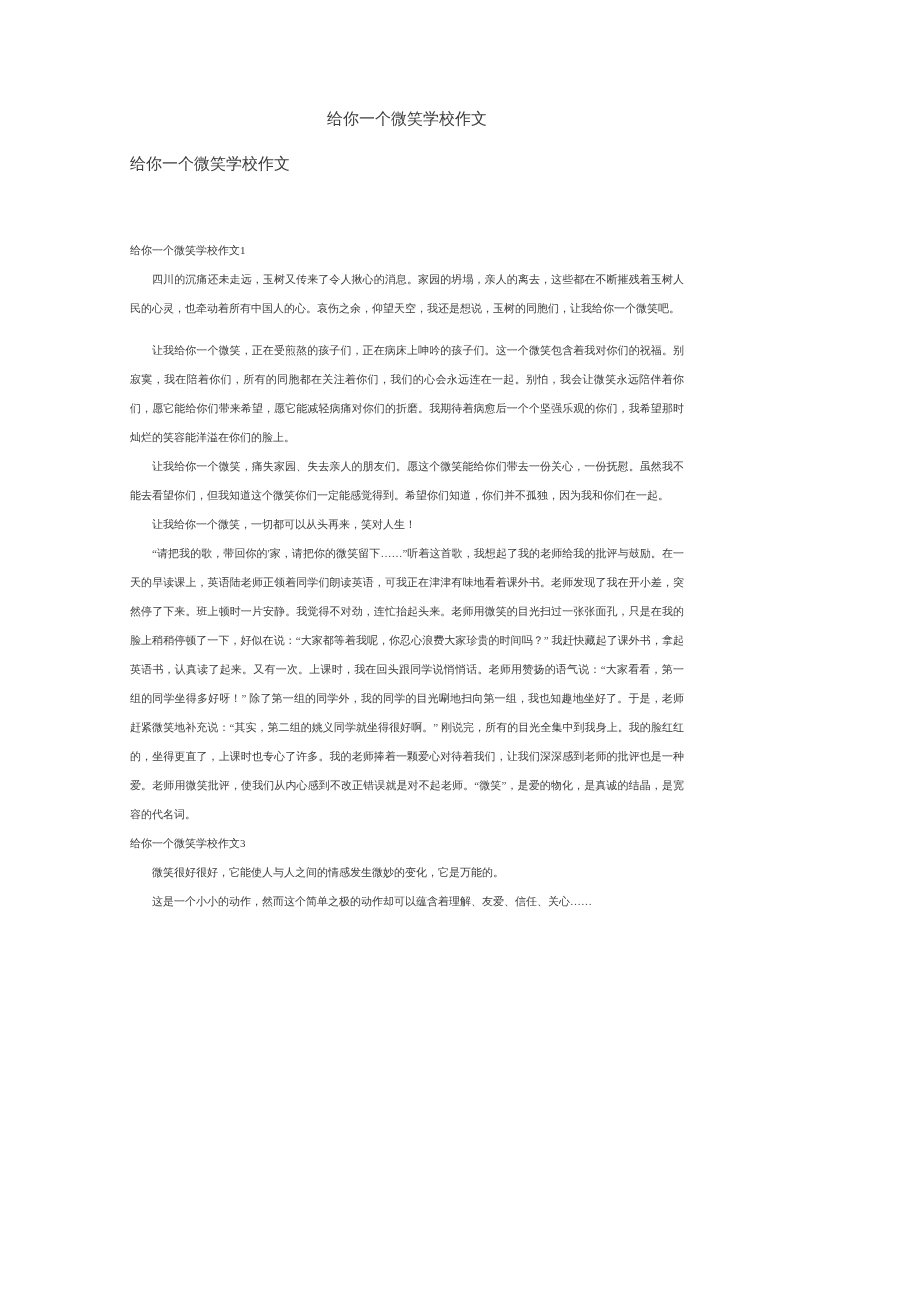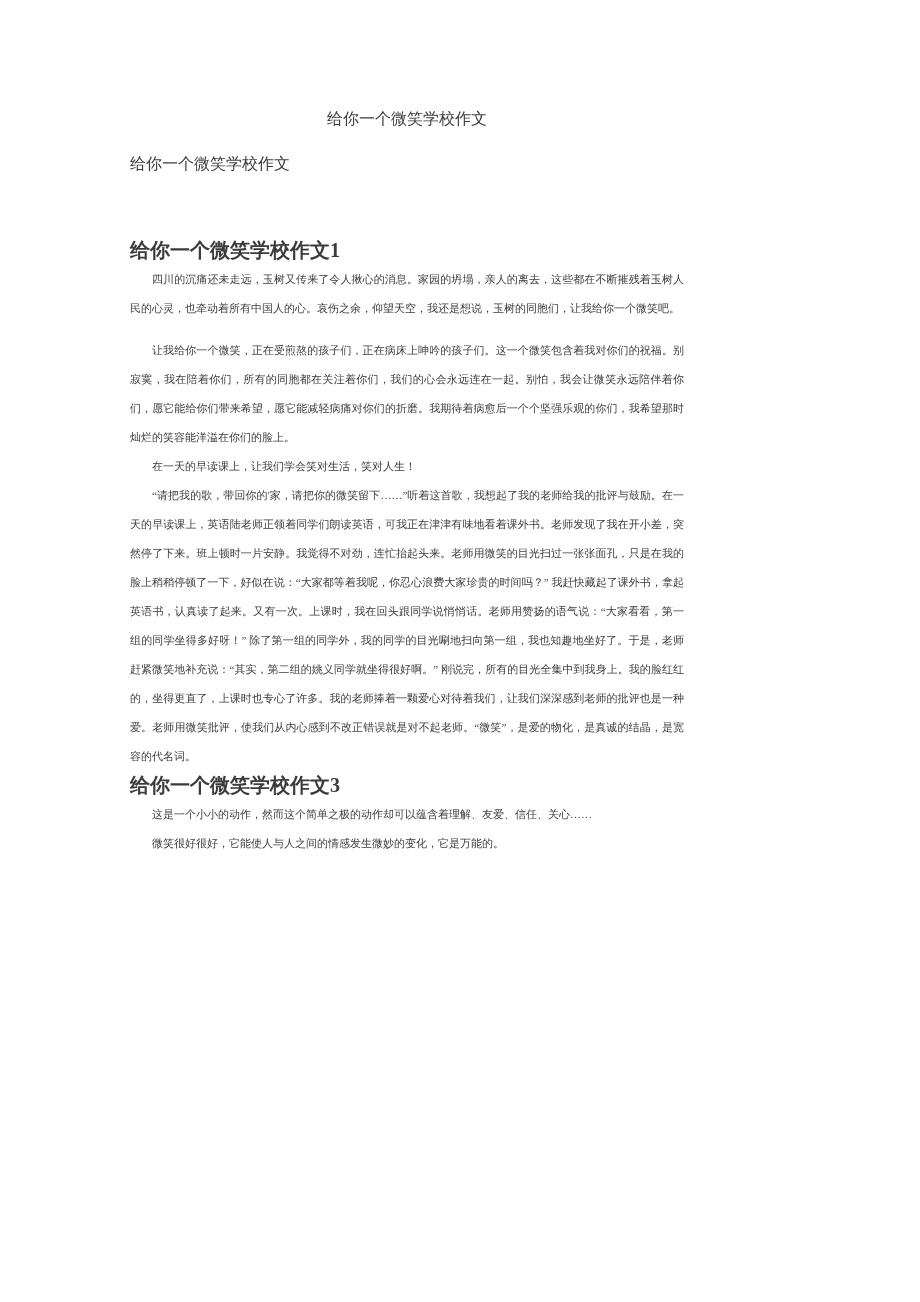--- a/index.html
+++ b/index.html
@@ -27,22 +27,22 @@
     line-height: 29px;
     text-align: center;
     margin: 0 0 16px 0;
   }
   .doc-subtitle {
     font-size: 16px;
     line-height: 29px;
     margin: 0 0 58px 0;
   }
   .section-heading {
-    font-size: 20px;
-    font-weight: bold;
+    font-size: 11px;
+    font-weight: normal;
     line-height: 29px;
     margin: 0;
   }
   p.body-para {
     font-size: 11px;
     line-height: 29px;
     margin: 0;
     text-indent: 2em;
     text-align: justify;
   }
@@ -59,26 +59,27 @@
 
   <p class="doc-subtitle">给你一个微笑学校作文</p>
 
   <h2 class="section-heading">给你一个微笑学校作文1</h2>
 
   <p class="body-para">四川的沉痛还未走远，玉树又传来了令人揪心的消息。家园的坍塌，亲人的离去，这些都在不断摧残着玉树人民的心灵，也牵动着所有中国人的心。哀伤之余，仰望天空，我还是想说，玉树的同胞们，让我给你一个微笑吧。</p>
 
   <p class="body-para gap-before">让我给你一个微笑，正在受煎熬的孩子们，正在病床上呻吟的孩子们。这一个微笑包含着我对你们的祝福。别寂寞，我在陪着你们，所有的同胞都在关注着你们，我们的心会永远连在一起。别怕，我会让微笑永远陪伴着你们，愿它能给你们带来希望，愿它能减轻病痛对你们的折磨。我期待着病愈后一个个坚强乐观的你们，我希望那时灿烂的笑容能洋溢在你们的脸上。</p>
 
 
+  <p class="body-para">让我给你一个微笑，痛失家园、失去亲人的朋友们。愿这个微笑能给你们带去一份关心，一份抚慰。虽然我不能去看望你们，但我知道这个微笑你们一定能感觉得到。希望你们知道，你们并不孤独，因为我和你们在一起。</p>
 
-  <p class="body-para">在一天的早读课上，让我们学会笑对生活，笑对人生！</p>
+  <p class="body-para">让我给你一个微笑，一切都可以从头再来，笑对人生！</p>
 
 
   <p class="body-para">“请把我的歌，带回你的'家，请把你的微笑留下……”听着这首歌，我想起了我的老师给我的批评与鼓励。在一天的早读课上，英语陆老师正领着同学们朗读英语，可我正在津津有味地看着课外书。老师发现了我在开小差，突然停了下来。班上顿时一片安静。我觉得不对劲，连忙抬起头来。老师用微笑的目光扫过一张张面孔，只是在我的脸上稍稍停顿了一下，好似在说：“大家都等着我呢，你忍心浪费大家珍贵的时间吗？” 我赶快藏起了课外书，拿起英语书，认真读了起来。又有一次。上课时，我在回头跟同学说悄悄话。老师用赞扬的语气说：“大家看看，第一组的同学坐得多好呀！” 除了第一组的同学外，我的同学的目光唰地扫向第一组，我也知趣地坐好了。于是，老师赶紧微笑地补充说：“其实，第二组的姚义同学就坐得很好啊。” 刚说完，所有的目光全集中到我身上。我的脸红红的，坐得更直了，上课时也专心了许多。我的老师捧着一颗爱心对待着我们，让我们深深感到老师的批评也是一种爱。老师用微笑批评，使我们从内心感到不改正错误就是对不起老师。“微笑”，是爱的物化，是真诚的结晶，是宽容的代名词。</p>
 
   <h2 class="section-heading">给你一个微笑学校作文3</h2>
 
 
+  <p class="body-para">微笑很好很好，它能使人与人之间的情感发生微妙的变化，它是万能的。</p>
+
   <p class="body-para">这是一个小小的动作，然而这个简单之极的动作却可以蕴含着理解、友爱、信任、关心……</p>
-
-  <p class="body-para">微笑很好很好，它能使人与人之间的情感发生微妙的变化，它是万能的。</p>
 
 </div>
 
 </body></html>

